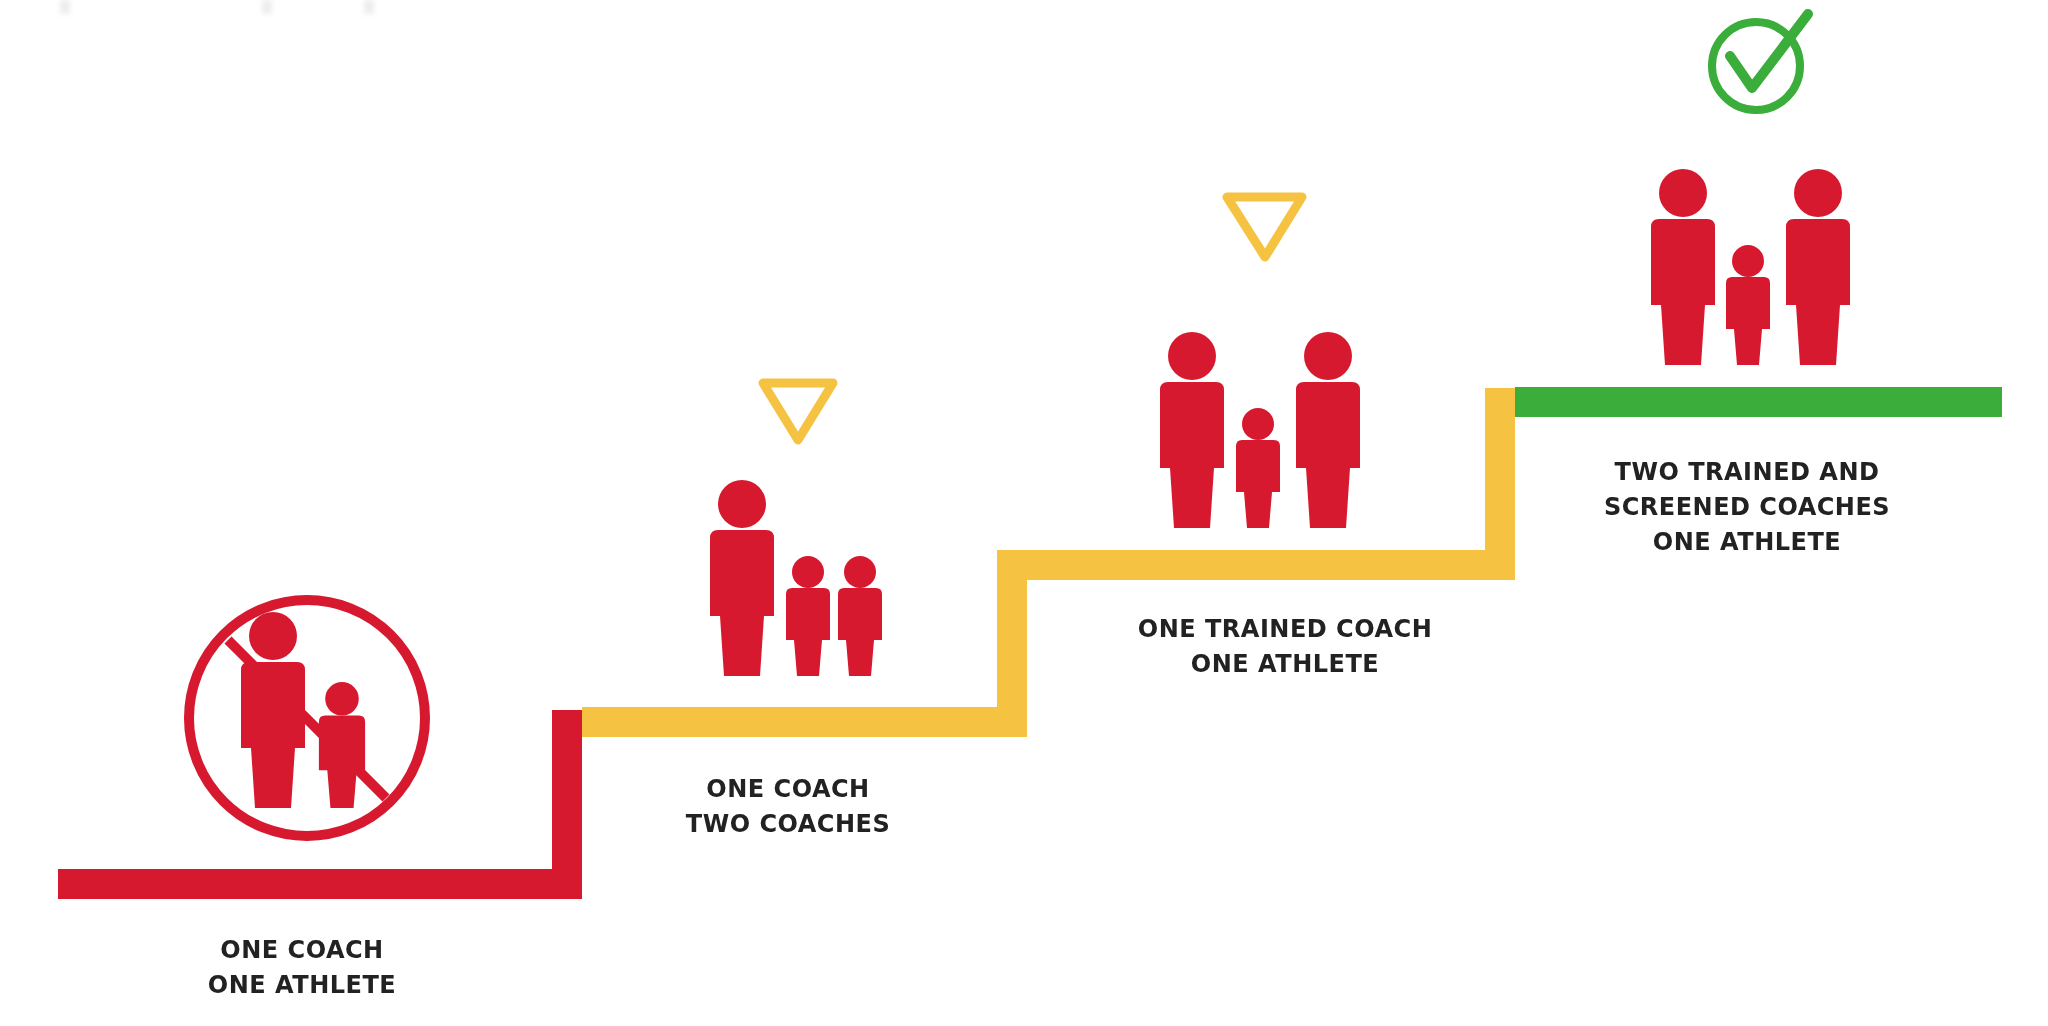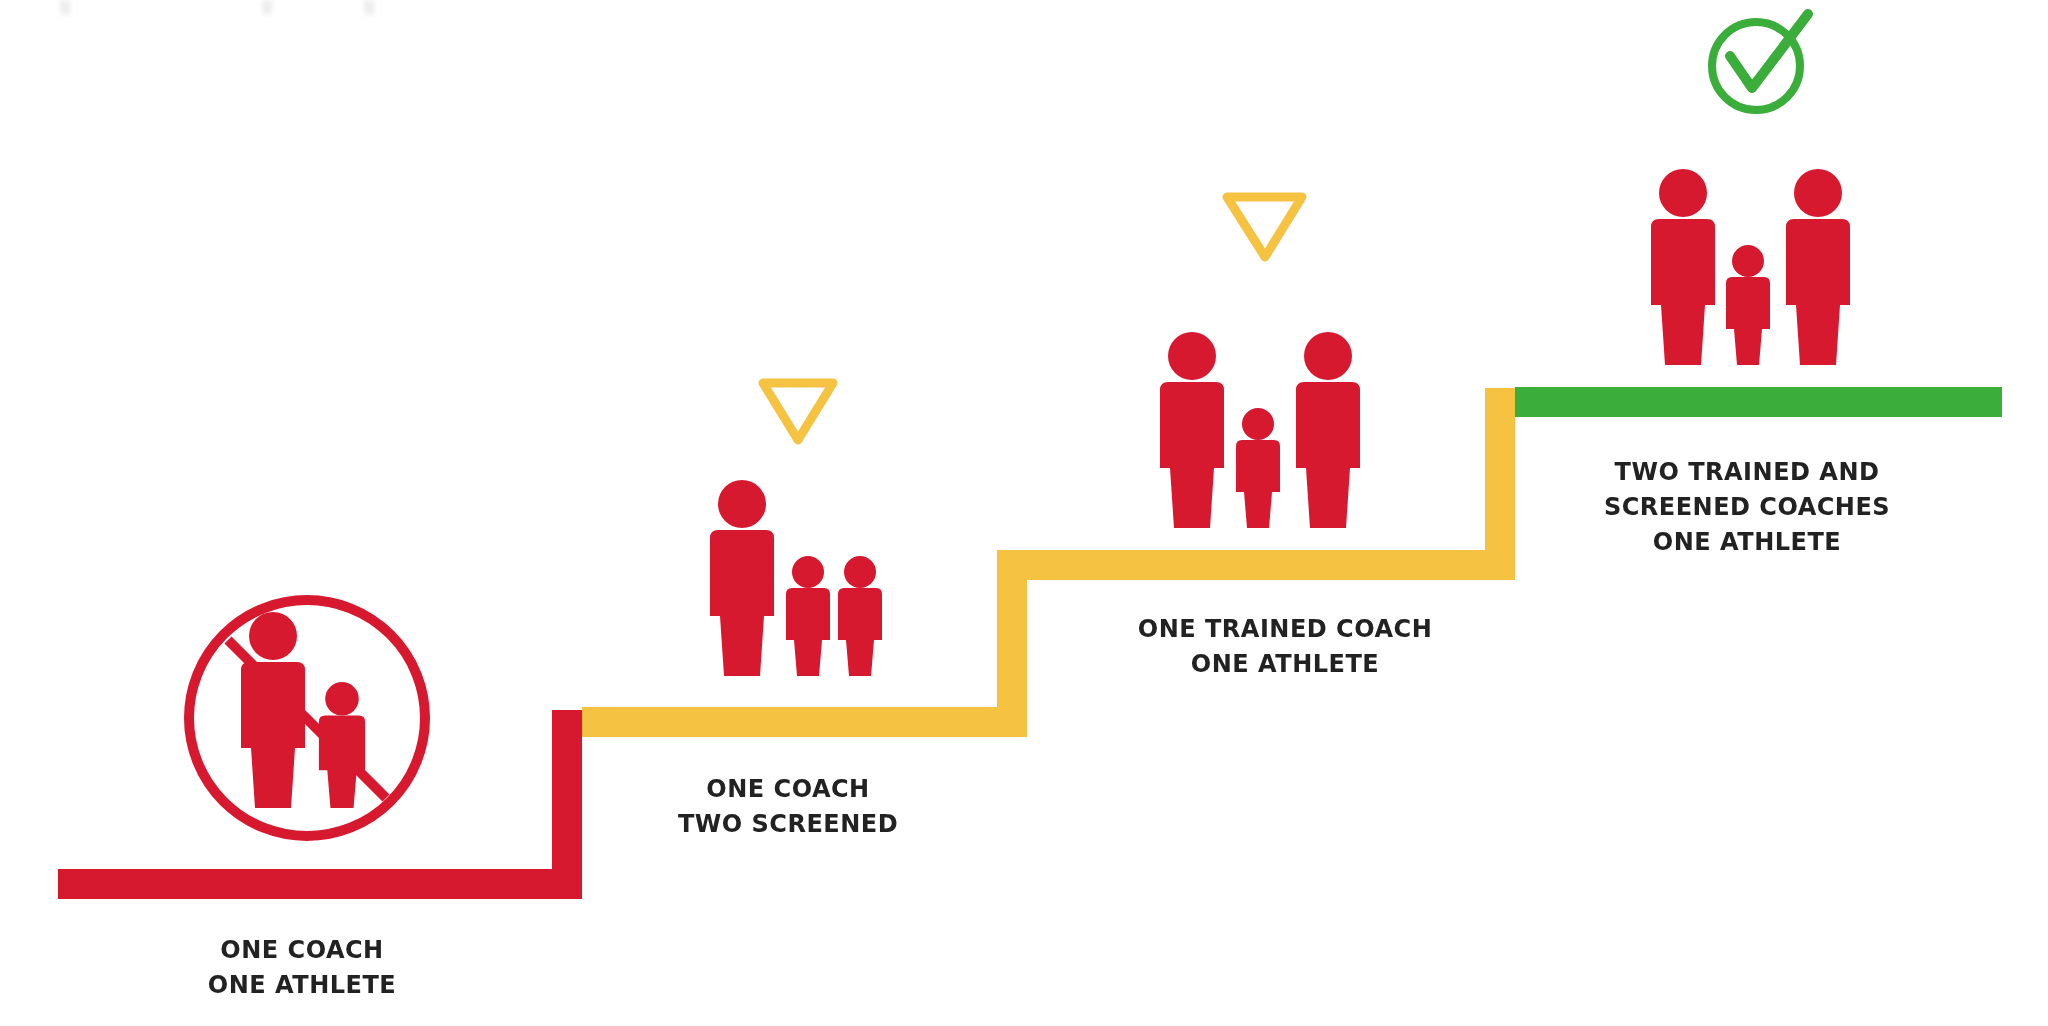--- a/index.html
+++ b/index.html
@@ -105,21 +105,21 @@
     </g>
   </svg>
 
   <div class="label" style="left:302px; top:933px;">
     <div>ONE COACH</div>
     <div>ONE ATHLETE</div>
   </div>
 
   <div class="label" style="left:788px; top:772px;">
     <div>ONE COACH</div>
-    <div>TWO SCREENED</div>
+    <div>TWO COACHES</div>
   </div>
 
   <div class="label" style="left:1257px; top:612px;margin-left:28px;">
     <div>ONE TRAINED COACH</div>
     <div>ONE ATHLETE</div>
   </div>
 
   <div class="label" style="left:1747px; top:455px;">
     <div>TWO TRAINED AND</div>
     <div>SCREENED COACHES</div>

